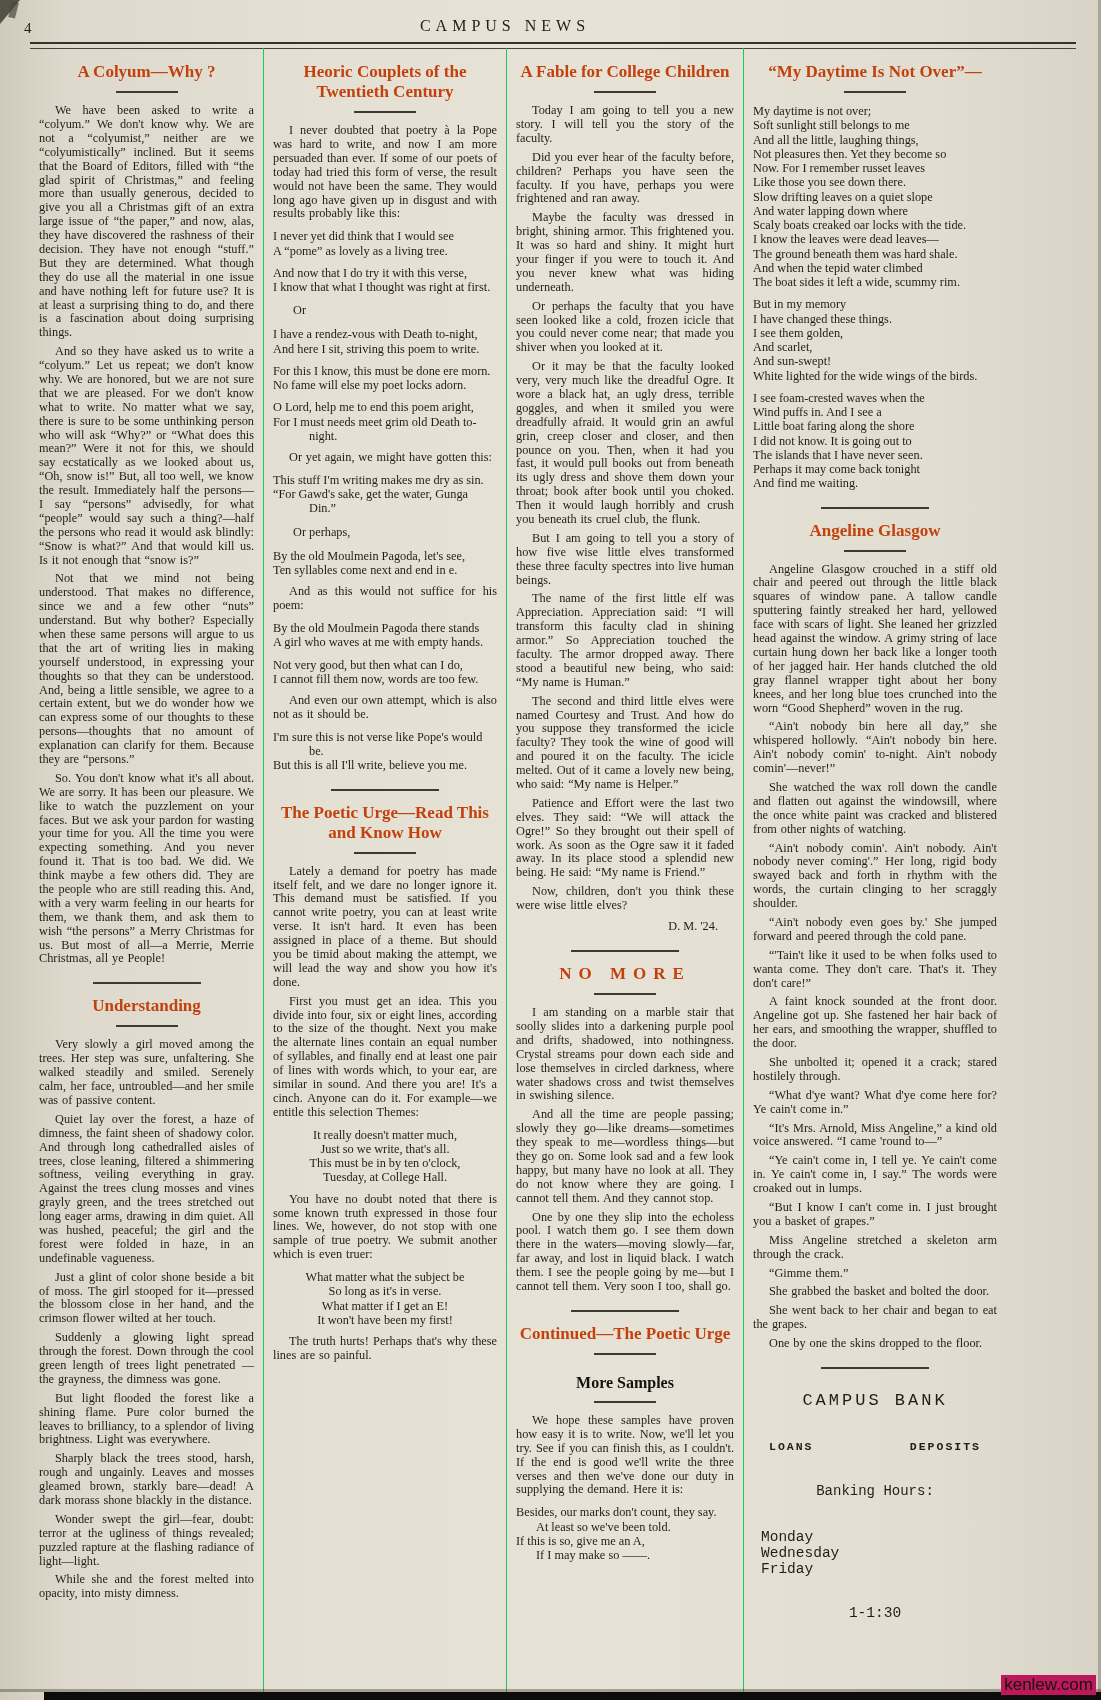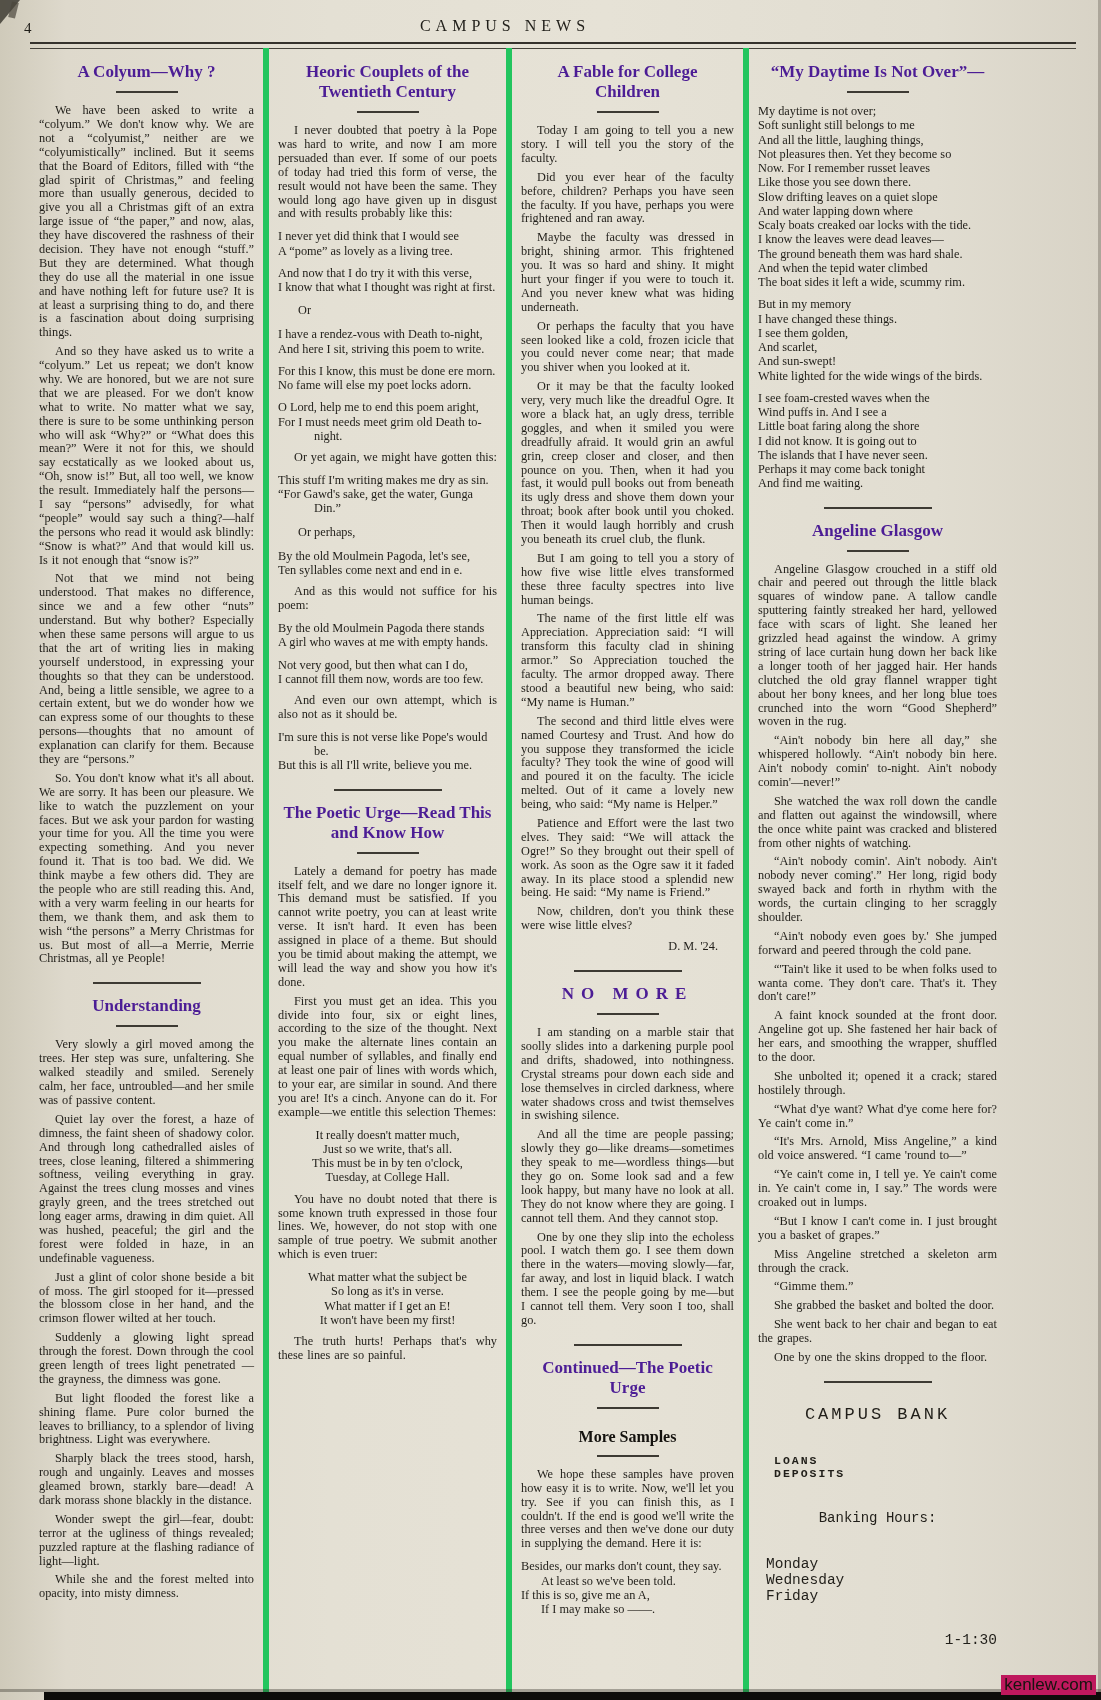--- a/index.html
+++ b/index.html
@@ -10,43 +10,43 @@
     -webkit-font-smoothing:antialiased;
   }
   
   .page-num{position:absolute;top:20px;left:24px;font-size:15px;}
   .masthead{position:absolute;top:17px;left:0;width:1010px;text-align:center;font-size:16px;letter-spacing:5px;}
   .double-rule{position:absolute;top:42px;left:30px;width:1046px;height:4px;
     border-top:2px solid #35322c;border-bottom:1px solid #45423a;}
   
   .cols{position:absolute;top:48px;left:30px;display:flex;height:1652px;}
   .col{box-sizing:border-box;overflow:hidden;padding:2px 9px 0;}
-  .col+.col{border-left:6px solid #22c55e;}
+  .col+.col{border-left:1px solid #22c55e;}
   .c0{width:233px}.c1{width:243px}.c2{width:237px}.c3{width:263px}
   
-  .headline{margin:12px 2px 0;font-size:17px;line-height:1.18;text-align:center;font-weight:bold;color:#4c1d95;}
+  .headline{margin:12px 2px 0;font-size:17px;line-height:1.18;text-align:center;font-weight:bold;color:#c2410c;}
   .headline.spaced{letter-spacing:7px;}
   .subhead{margin:19px 2px 0;font-size:16px;text-align:center;font-weight:bold;color:#14120e;}
   .hr-s{width:62px;margin:9px auto 11px;border:0;border-top:2px solid #3d3a33;}
   .hr-m{width:108px;margin:16px auto 2px;border:0;border-top:2px solid #3d3a33;}
   .para{margin:0 0 5px;font-size:12.3px;line-height:1.13;text-align:justify;text-indent:16px;word-spacing:0.8px;}
   .verse{margin:8px 0;font-size:12.3px;line-height:1.16;}
   .verse .vl{padding-left:36px;text-indent:-36px;}
   .verse.center{text-align:center;}
   .verse.center .vl{padding-left:0;text-indent:0;}
   .verse.ballad .vl:nth-child(even){padding-left:56px;}
   .lbl{margin:9px 0 9px 20px;font-size:12.3px;}
   .sig{margin:6px 0 12px;padding-right:16px;font-size:12.3px;text-align:right;}
   
   .bank{margin-top:12px;font-family:Liberation Mono, monospace;}
   .bank-title{text-align:center;font-size:17px;letter-spacing:3px;margin-top:22px;}
-  .bank-row{display:flex;justify-content:space-between;padding:0 16px;margin-top:30px;font-size:11.5px;letter-spacing:2px;font-weight:bold;flex-direction:column;}
+  .bank-row{display:flex;justify-content:space-between;padding:0 16px;margin-top:30px;font-size:11.5px;letter-spacing:2px;font-weight:bold;}
   .bank-hours{text-align:center;margin-top:30px;font-size:14px;}
   .bank-days{display:flex;justify-content:space-between;padding:0 8px;margin-top:30px;font-size:14.5px;flex-direction:column;}
-  .bank-time{text-align:right;margin-top:28px;font-size:14.5px;}
+  .bank-time{text-align:center;margin-top:28px;font-size:14.5px;}
   
   .corner-mark{position:absolute;top:0;left:0;width:0;height:0;
     border-top:24px solid #35322a;border-right:20px solid transparent;opacity:.8;z-index:4;}
   .corner-mark2{position:absolute;top:2px;left:10px;width:7px;height:16px;background:#4a463c;transform:rotate(14deg);opacity:.7;z-index:4;}
   .bottom-bar{position:absolute;left:44px;right:0;bottom:0;height:8px;background:#0d0c0a;z-index:6;}
   .bottom-shadow{position:absolute;left:0;right:0;bottom:8px;height:3px;background:rgba(40,36,28,0.35);z-index:6;}
   .right-edge{position:absolute;top:0;right:0;width:3px;height:100%;background:rgba(70,64,52,0.30);z-index:3;}
   .watermark{position:absolute;right:5px;bottom:5px;font-size:17px;color:#16140f;z-index:7;
     background:#be185d;padding:0 3px;font-family:"Liberation Sans",sans-serif;}
 </style>

